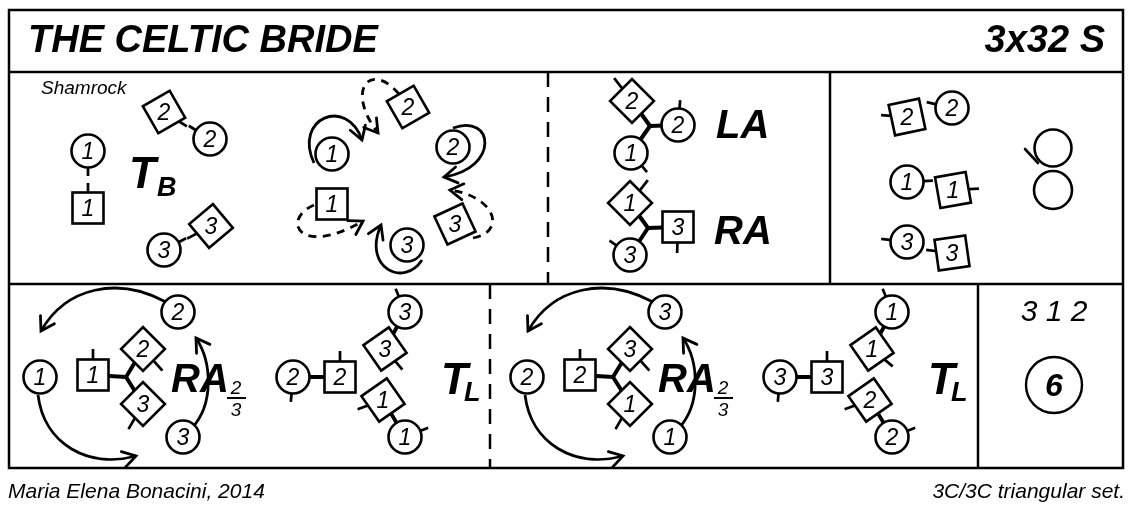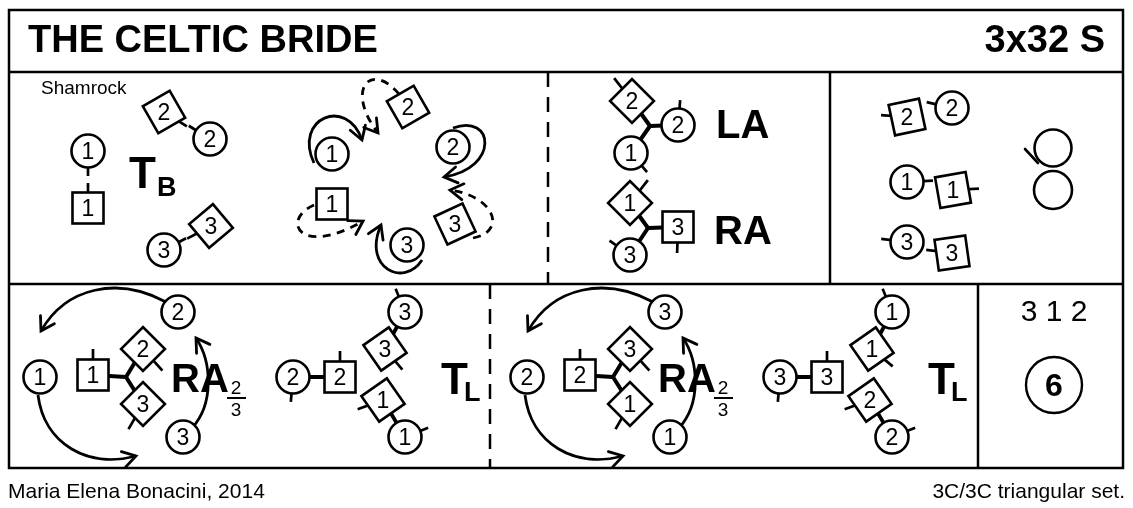--- a/index.html
+++ b/index.html
@@ -1,16 +1,16 @@
 <!DOCTYPE html>
 <html><head>
 <meta charset="utf-8">
 <style>
   html,body{margin:0;padding:0;background:#ffffff;}
-  .page{width:1133px;height:508px;position:relative;background:#fff;}
+  .page{width:1133px;height:508px;position:relative;background:#fff;font-style:italic;}
   svg{display:block;}
   svg text{font-family:"Liberation Sans","DejaVu Sans",sans-serif;fill:#000;}
   .b{font-weight:bold;}
 </style>
 </head>
 <body>
 
 <div class="page">
 <svg id="dance-svg" width="1133" height="508" viewBox="0 0 1133 508">
   <defs>

